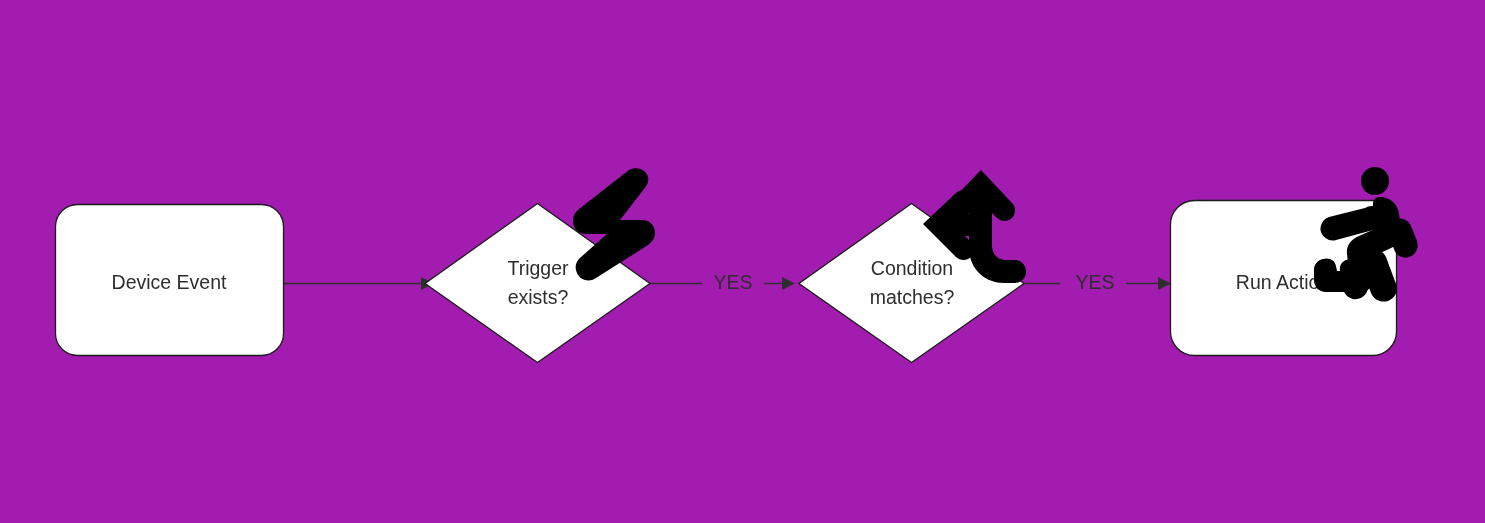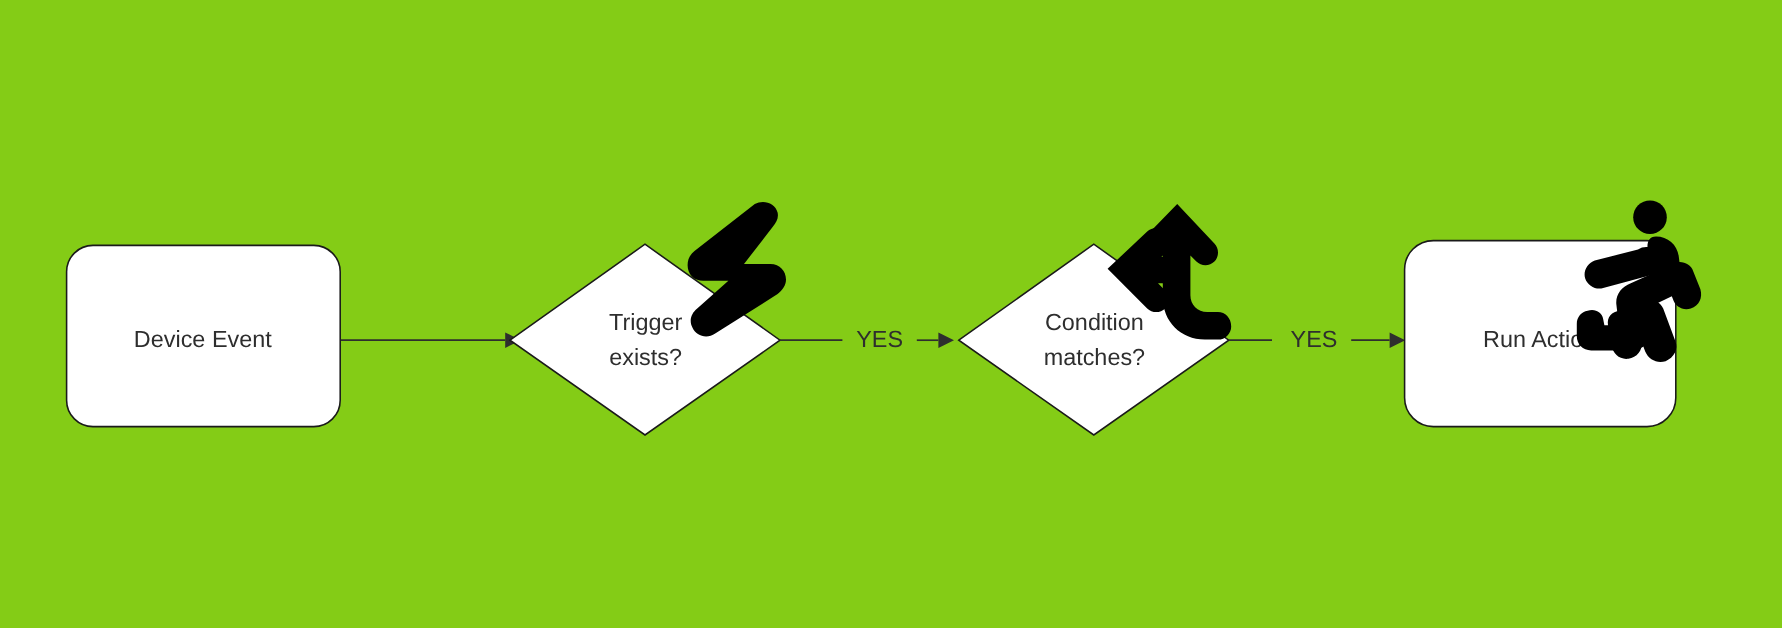--- a/index.html
+++ b/index.html
@@ -7,21 +7,21 @@
     padding: 0;
     background: #ffffff;
   }
   body {
     font-family: "Liberation Sans", "DejaVu Sans", sans-serif;
   }
   #canvas {
     position: relative;
     width: 1485px;
     height: 523px;
-    background: #84cc16;
+    background: #a21caf;
     overflow: hidden;
   }
   #canvas svg.layer {
     position: absolute;
     left: 0;
     top: 0;
     width: 1485px;
     height: 523px;
   }
   .shape-stroke {

